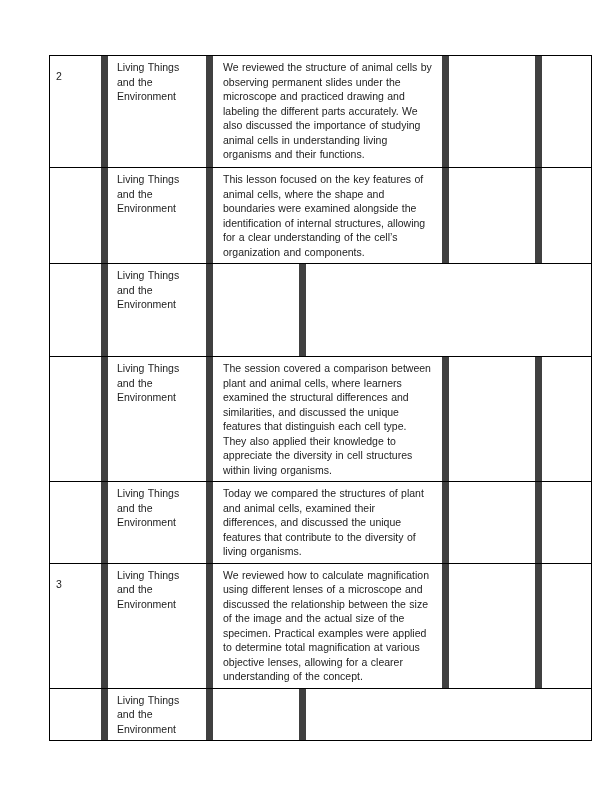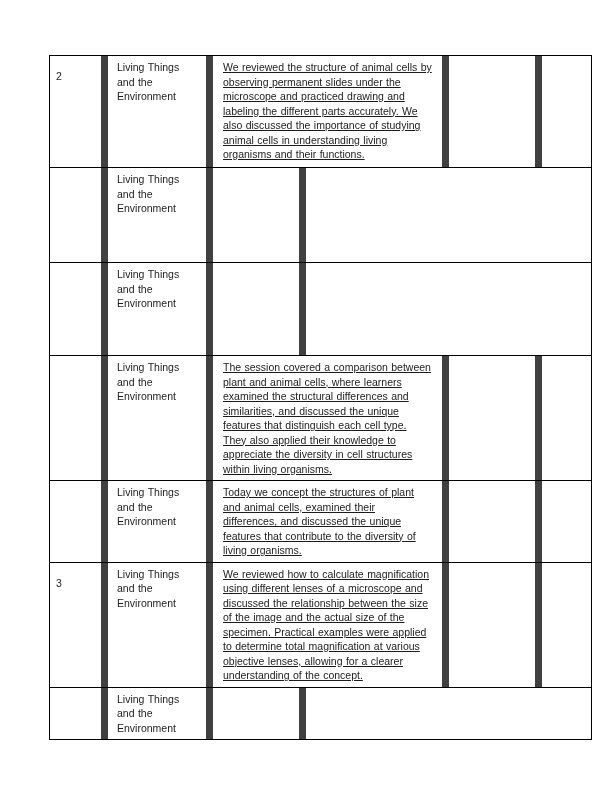--- a/index.html
+++ b/index.html
@@ -37,21 +37,21 @@
     font-size: 10.5px;
     line-height: 14.5px;
     letter-spacing: 0px;
     word-spacing: 0.5px;
   }
   .t-cell + .t-cell {
     border-left: 7px solid #404040;
   }
   .c-num   { width: 51px;  flex: 0 0 51px;  padding: 13px 4px 4px 6px; }
   .c-topic { width: 105px; flex: 0 0 105px; padding: 4px 8px 4px 9px; }
-  .c-desc  { width: 236px; flex: 0 0 236px; padding: 4px 10px 4px 10px; text-decoration: underline; }
+  .c-desc  { width: 236px; flex: 0 0 236px; padding: 4px 10px 4px 10px; }
   .c-b1    { width: 93px;  flex: 0 0 93px; }
   .c-b2    { flex: 1 1 auto; }
   
   .t-row:nth-child(1) { min-height: 111px; }
   .t-row:nth-child(2) { min-height: 94px; }
   .t-row:nth-child(3) { min-height: 92px; }
   .t-row:nth-child(4) { min-height: 123px; }
   .t-row:nth-child(5) { min-height: 63px; }
   .t-row:nth-child(6) { min-height: 124px; }
   .t-row:nth-child(7) { min-height: 42px; }
@@ -66,20 +66,21 @@
       <div class="t-cell c-num">2</div>
       <div class="t-cell c-topic">Living Things and the Environment</div>
       <div class="t-cell c-desc">We reviewed the structure of animal cells by observing permanent slides under the microscope and practiced drawing and labeling the different parts accurately. We also discussed the importance of studying animal cells in understanding living organisms and their functions.</div>
       <div class="t-cell c-b1"></div>
       <div class="t-cell c-b2"></div>
     </div>
 
     <div class="t-row">
       <div class="t-cell c-num"></div>
       <div class="t-cell c-topic">Living Things and the Environment</div>
+      <div class="t-cell c-desc">This lesson focused on the key features of animal cells, where the shape and boundaries were examined alongside the identification of internal structures, allowing for a clear understanding of the cell’s organization and components.</div>
       <div class="t-cell c-b1"></div>
       <div class="t-cell c-b2"></div>
     </div>
 
     <div class="t-row">
       <div class="t-cell c-num"></div>
       <div class="t-cell c-topic">Living Things and the Environment</div>
       <div class="t-cell c-b1"></div>
       <div class="t-cell c-b2"></div>
     </div>
@@ -88,21 +89,21 @@
       <div class="t-cell c-num"></div>
       <div class="t-cell c-topic">Living Things and the Environment</div>
       <div class="t-cell c-desc">The session covered a comparison between plant and animal cells, where learners examined the structural differences and similarities, and discussed the unique features that distinguish each cell type. They also applied their knowledge to appreciate the diversity in cell structures within living organisms.</div>
       <div class="t-cell c-b1"></div>
       <div class="t-cell c-b2"></div>
     </div>
 
     <div class="t-row">
       <div class="t-cell c-num"></div>
       <div class="t-cell c-topic">Living Things and the Environment</div>
-      <div class="t-cell c-desc">Today we concept the structures of plant and animal cells, examined their differences, and discussed the unique features that contribute to the diversity of living organisms.</div>
+      <div class="t-cell c-desc">Today we compared the structures of plant and animal cells, examined their differences, and discussed the unique features that contribute to the diversity of living organisms.</div>
       <div class="t-cell c-b1"></div>
       <div class="t-cell c-b2"></div>
     </div>
 
     <div class="t-row">
       <div class="t-cell c-num">3</div>
       <div class="t-cell c-topic">Living Things and the Environment</div>
       <div class="t-cell c-desc">We reviewed how to calculate magnification using different lenses of a microscope and discussed the relationship between the size of the image and the actual size of the specimen. Practical examples were applied to determine total magnification at various objective lenses, allowing for a clearer understanding of the concept.</div>
       <div class="t-cell c-b1"></div>
       <div class="t-cell c-b2"></div>

